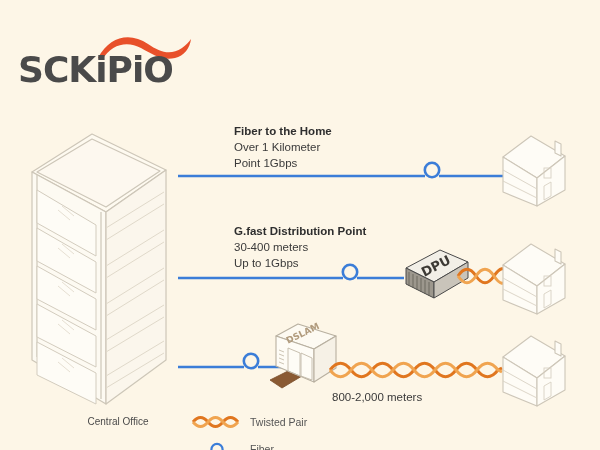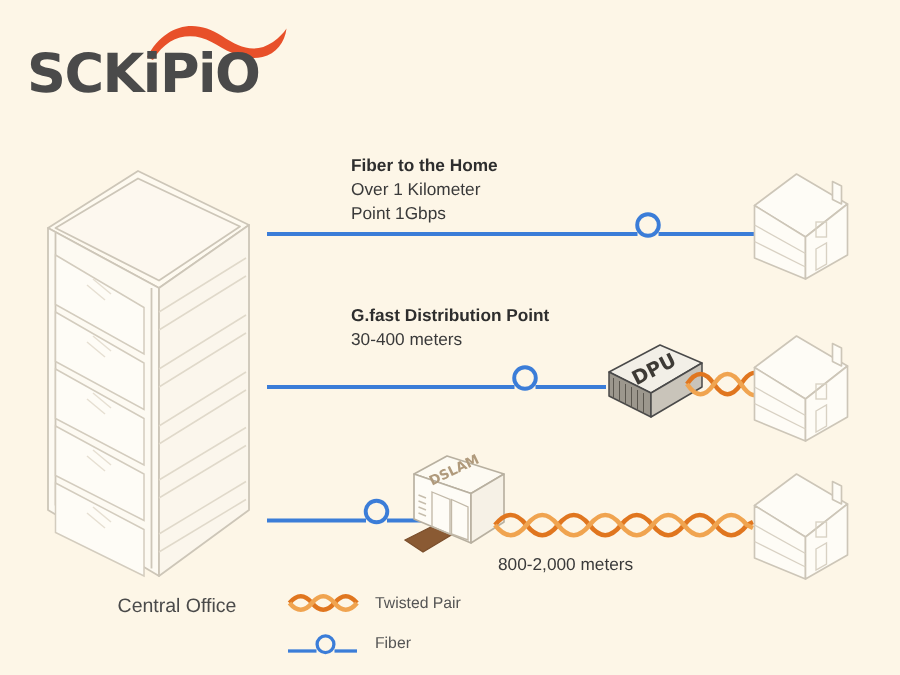--- a/index.html
+++ b/index.html
@@ -3,41 +3,41 @@
 <meta charset="utf-8">
 <style>
   html,body{margin:0;padding:0;}
   body{
     width:600px;height:450px;
     background:#fdf6e7;
     font-family:"Liberation Sans", sans-serif;
     overflow:hidden;
     position:relative;
   }
-  #stage{position:absolute;inset:0;width:600px;height:330px;}
+  #stage{position:absolute;inset:0;width:600px;height:330px;margin-top:20px;}
 
   
   .logo-wrap{position:absolute;left:18px;top:14px;width:190px;height:62px;}
   .logo-text{
     position:absolute;left:0;top:18px;
     font-family:"DejaVu Sans", sans-serif;
     font-size:36px;font-weight:bold;letter-spacing:-1px;
     color:#4a4a4a;line-height:1;
   }
   .logo-swoosh{position:absolute;left:78px;top:0px;}
 
   
   .txtblock{position:absolute;color:#333;}
   .txtblock .t-title{font-size:11.5px;font-weight:bold;color:#2e2e2e;line-height:1.38;}
   .txtblock .t-line{font-size:11.5px;color:#3a3a3a;line-height:1.38;}
 
   
   .co-label{
     position:absolute;left:38px;top:396px;width:160px;
-    font-size:13px;color:#4a4a4a;text-align:center;
+    font-size:10px;color:#4a4a4a;text-align:center;
   }
 
   
   .legend{position:absolute;left:192px;top:392px;}
   .legend-row{display:flex;align-items:center;height:20px;margin-bottom:7px;}
   .legend-sym{width:48px;height:16px;position:relative;}
   .legend-lbl{font-size:10.5px;color:#555;margin-left:10px;}
 
   svg{display:block;overflow:visible;}
 </style>
@@ -128,20 +128,21 @@
       <path d="M4 40 L38 59"></path>
         <path d="M4 51 L38 68"></path>
       <rect x="45" y="38" width="7" height="10"></rect>
       <path d="M45 56 L52 52 L52 66 L45 70 Z"></path>
     </g>
   </svg>
 
   <div class="txtblock" style="left:234px;top:204px;">
     <div class="t-title">G.fast Distribution Point</div>
     <div class="t-line">30-400 meters</div>
+    <div class="t-line">Up to 1Gbps</div>
   </div>
 
   <svg style="position:absolute;left:176px;top:238px;" width="230" height="30">
     <path d="M2 20 L167 20" stroke="#3b7dd8" stroke-width="2.6" fill="none"></path>
     <path d="M181 20 L228 20" stroke="#3b7dd8" stroke-width="2.6" fill="none"></path>
     <circle cx="174" cy="14" r="7.2" fill="none" stroke="#3b7dd8" stroke-width="2.6"></circle>
   </svg>
 
   <svg style="position:absolute;left:400px;top:228px;" width="72" height="54" viewBox="0 0 72 54">
     <g stroke="#4a4a4a" stroke-width="1" stroke-linejoin="round">

